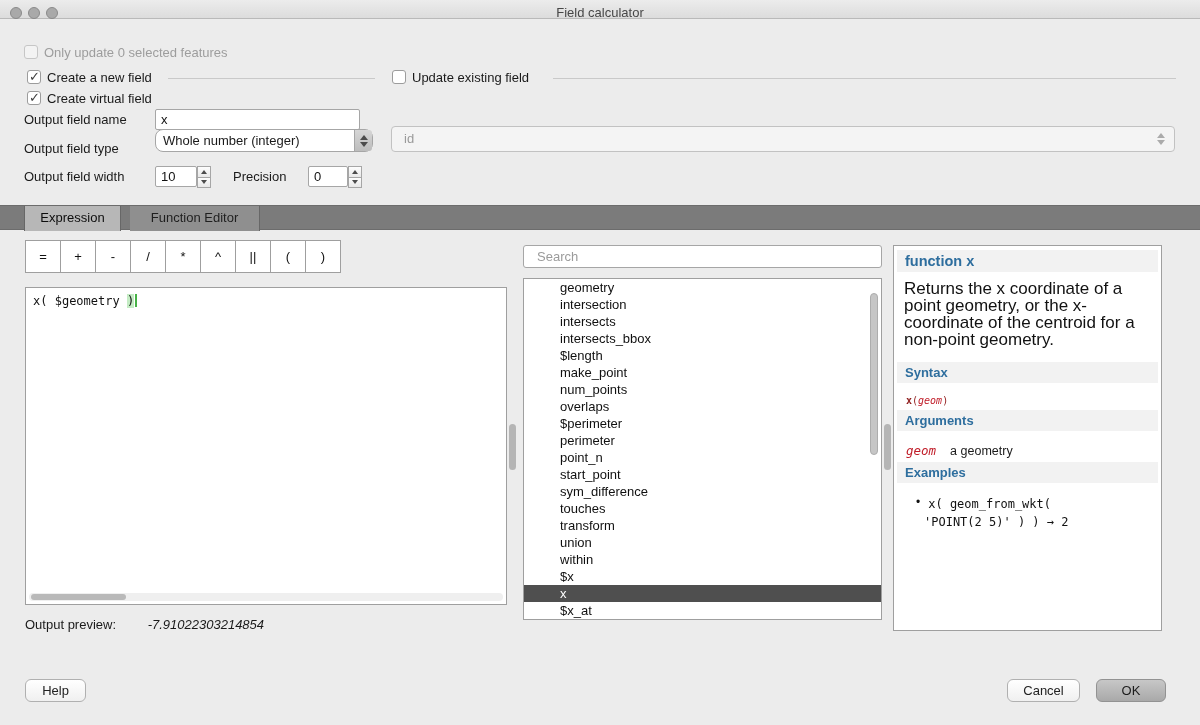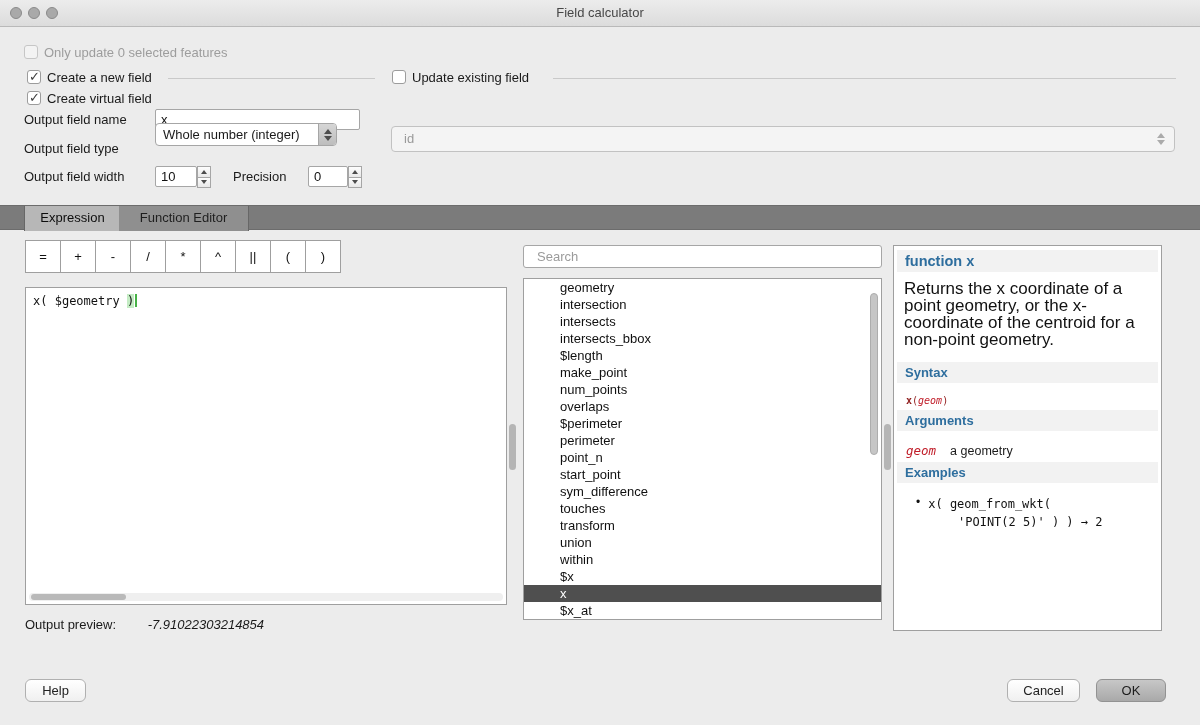--- a/index.html
+++ b/index.html
@@ -4,21 +4,21 @@
 <style>
   * { margin:0; padding:0; box-sizing:border-box; }
   html,body { background:#555; }
   body { font-family:"Liberation Sans","DejaVu Sans",sans-serif; }
   #dialog {
     position:relative; width:1200px; height:725px; margin:0 auto;
     background:#ececec; overflow:hidden; font-size:13px; color:#1a1a1a;
   }
   
   .titlebar {
-    position:absolute; top:0; left:0; width:100%; height:27px;
+    position:absolute; top:0; left:0; width:100%; height:19px;
     background:linear-gradient(#ececec,#dcdcdc); border-bottom:1px solid #b9b9b9;
   }
   .titlebar .title { text-align:center; line-height:26px; color:#474747; font-size:13px; }
   .tl-btn { position:absolute; top:7px; width:12px; height:12px; border-radius:50%;
     background:#a9a9a9; border:1px solid #8a8a8a; }
   .tl-close { left:10px; } .tl-min { left:28px; } .tl-zoom { left:46px; }
   
   .cb-row { position:absolute; display:flex; align-items:center; gap:6px; height:16px; }
   .cb { width:14px; height:14px; background:#fff; border:1px solid #9c9c9c; border-radius:3px;
     position:relative; flex:0 0 auto; }
@@ -51,21 +51,21 @@
   .combo.disabled .combo-text { color:#9a9a9a; }
   .chevrons { display:flex; flex-direction:column; gap:2px; margin-right:9px; }
   .chevrons .tri-up { border-bottom-color:#ababab; }
   .chevrons .tri-down { border-top-color:#ababab; }
   
   .tabbar { position:absolute; top:205px; left:0; width:1200px; height:25px; background:#7b7b7b;
     border-top:1px solid #6c6c6c; border-bottom:1px solid #6c6c6c; }
   .tab { position:absolute; top:0; height:25px; line-height:24px; text-align:center;
     border-right:1px solid #676767; }
   .tab.active { left:0; width:97px; background:#b7b7b7; color:#0d0d0d; border-left:1px solid #676767; margin-left:24px; }
-  .tab.inactive { left:119px; width:130px; background:#8f8f8f; color:#1f1f1f; }
+  .tab.inactive { left:130px; width:130px; background:#8f8f8f; color:#1f1f1f; }
   
   .op-row { position:absolute; top:240px; left:25px; display:flex; }
   .op-btn { width:36px; height:33px; background:#fff; border:1px solid #9f9f9f; margin-left:-1px;
     text-align:center; line-height:31px; font-size:13px; color:#111; }
   .op-btn:first-child { margin-left:0; }
   
   .expr { position:absolute; top:287px; left:25px; width:482px; height:318px; background:#fff;
     border:1px solid #9f9f9f; font-family:"DejaVu Sans Mono","Liberation Mono",monospace;
     font-size:12px; color:#111; }
   .expr .code { position:absolute; top:6px; left:7px; white-space:pre; }
@@ -98,21 +98,21 @@
   .syntax-code { margin:12px 12px 0; font-family:"DejaVu Sans Mono","Liberation Mono",monospace; font-size:10px; }
   .syn-fn { color:#8f1d1d; font-weight:bold; }
   .syn-paren { color:#8f1d1d; }
   .syn-arg { color:#c01c28; font-style:italic; }
   .arg-row { margin:12px 12px 0; font-size:12.5px; display:flex; gap:14px; align-items:baseline; }
   .arg-name { font-family:"DejaVu Sans Mono","Liberation Mono",monospace; color:#c01c28; font-style:italic; font-size:12.5px; }
   .example { margin:12px 10px 0 22px; font-size:12px; }
   .example .row { display:flex; gap:8px; }
   .bullet { color:#111; }
   .ex-code { font-family:"DejaVu Sans Mono","Liberation Mono",monospace; color:#111; line-height:18px; }
-  .ex-line2 { margin-left:42px; }
+  .ex-line2 { margin-left:8px; }
   
   .btn { position:absolute; height:23px; line-height:21px; text-align:center; border-radius:6px;
     background:linear-gradient(#ffffff,#f0f0f0); border:1px solid #b0b0b0; font-size:13px; color:#222; }
   .btn-help { left:25px; top:679px; width:61px; }
   .btn-cancel { left:1007px; top:679px; width:73px; }
   .btn-ok { left:1096px; top:679px; width:70px; background:linear-gradient(#c7c7c7,#a9a9a9);
     border-color:#929292; color:#1c1c1c; }
 </style>
 </head>
 <body>
@@ -145,21 +145,21 @@
 
   <div class="cb-row" style="left:27px; top:90px;">
     <span class="cb checked"></span>
     <span class="cb-label">Create virtual field</span>
   </div>
 
   <div class="lbl" style="left:24px; top:111px;">Output field name</div>
   <input class="txt-input" style="left: 155px; top: 109px; width: 205px; height: 21px;" value="x">
 
   <div class="lbl" style="left:24px; top:140px;">Output field type</div>
-  <div class="combo" style="left:155px; top:123px; width:182px; height:23px;">
+  <div class="combo" style="left:155px; top:129px; width:218px; height:23px;border-radius:8px;">
     <span class="combo-text">Whole number (integer)</span>
     <span class="stepper">
         <span class="tri-up"></span>
         <span class="tri-down"></span>
       </span>
   </div>
 
   <div class="lbl" style="left:24px; top:168px;">Output field width</div>
   <input class="txt-input" style="left: 155px; top: 166px; width: 42px; height: 21px;" value="10">
   <span class="spin" style="left:197px; top:166px; height:22px;">

